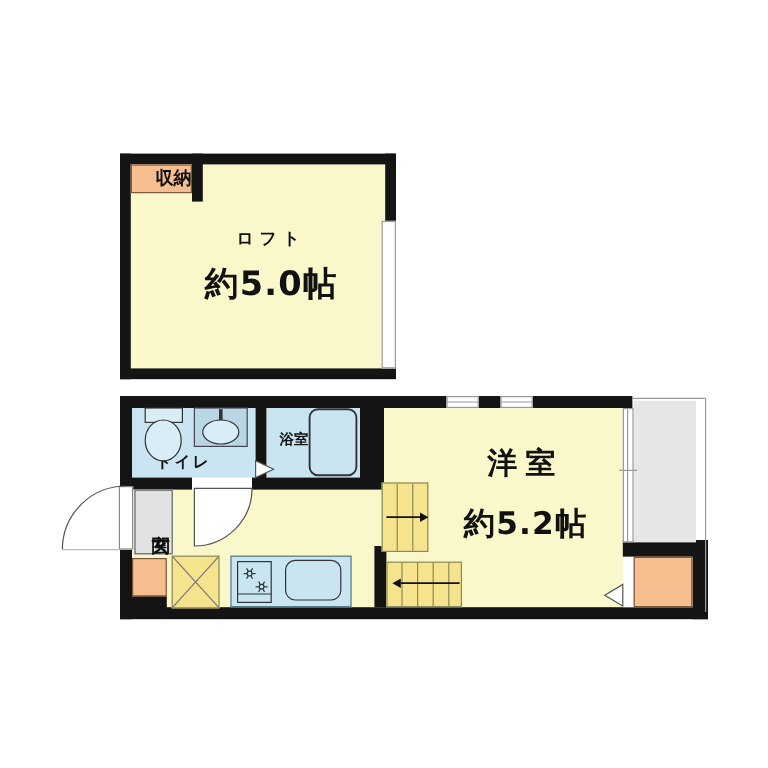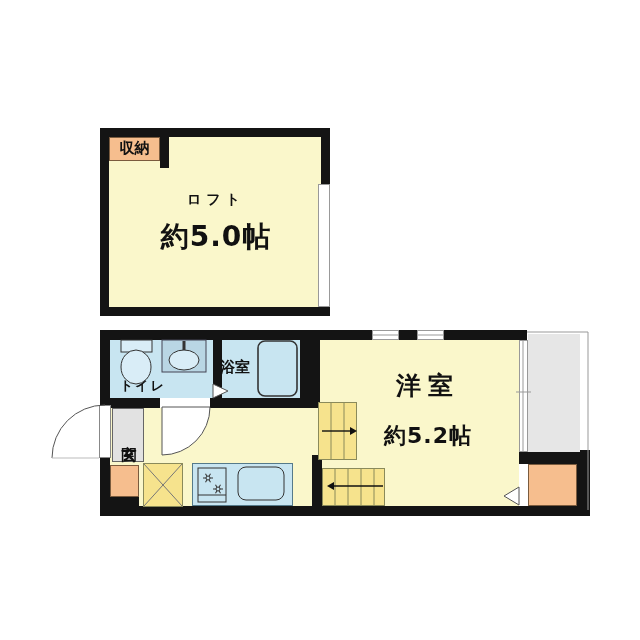--- a/index.html
+++ b/index.html
@@ -14,21 +14,21 @@
                  border:1px solid #8a8a5a; box-sizing:border-box; }
   .accent { position:absolute; background:var(--accent,#F6BE8E);
             border:1px solid #7a5b3e; box-sizing:border-box; }
   .graybox { position:absolute; background:var(--entrance-gray,#E2E2E2);
              border:1px solid #666; box-sizing:border-box; }
   .balcony { position:absolute; background:var(--balcony-gray,#E6E6E6); }
   .window { position:absolute; background:#fff; border:1px solid #999; box-sizing:border-box; }
   .whitegap { position:absolute; background:#fff; }
   .leaf { position:absolute; background:#fff; border:1px solid #888; box-sizing:border-box; }
   .label { position:absolute; color:#111; font-weight:bold; text-align:center;
-           line-height:1.05; white-space:nowrap; }
+           line-height:1.05; white-space:nowrap;padding-left:10px; }
   .vlabel { display:flex; align-items:center; justify-content:center; }
   .vlabel span { writing-mode:vertical-rl; text-orientation:upright; letter-spacing:2px; }
   svg.overlay { position:absolute; left:0; top:0; pointer-events:none; }
   .svg-wet { fill:var(--wet,#C8E5F1); stroke:#333; }
   .svg-wet2 { fill:#d9edf7; stroke:#333; }
 </style>
 </head>
 <body>
 
 <div class="plan">
@@ -80,23 +80,23 @@
   <div class="wet" style="left:192px;top:463px;width:101px;height:43px;border:1px solid #557a8a;box-sizing:border-box"></div>
 
   <div class="stairs-fill" style="left:318px;top:402px;width:39px;height:58px"></div>
   <div class="stairs-fill" style="left:322px;top:468px;width:63px;height:38px"></div>
 
   <div class="balcony" style="left:528px;top:334px;width:52px;height:118px"></div>
   <div class="window" style="left:519px;top:340px;width:9px;height:112px"></div>
   <div class="accent" style="left:528px;top:464px;width:49px;height:42px"></div>
 
   <div class="label" style="left:112px;top:379px;width:62px;font-size:13px;letter-spacing:2px">トイレ</div>
-  <div class="label" style="left:217px;top:360px;width:36px;font-size:15px">浴室</div>
+  <div class="label" style="left:217px;top:360px;width:36px;font-size:12px">浴室</div>
   <div class="label" style="left:328px;top:373px;width:200px;font-size:25px;letter-spacing:7px">洋室</div>
-  <div class="label" style="left:328px;top:424px;width:200px;font-size:22px;letter-spacing:1px">約5.2帖</div>
+  <div class="label" style="left:328px;top:424px;width:200px;font-size:26px;letter-spacing:1px">約5.2帖</div>
 
   <svg class="overlay" width="640" height="640" viewBox="0 0 640 640">
 
     <g>
       <path d="M 105 405 A 53 53 0 0 0 52 458" fill="none" stroke="#555" stroke-width="1"></path>
       <line x1="52" y1="458" x2="99" y2="458" stroke="#bbb" stroke-width="1"></line>
     </g>
 
     <g>
       <path d="M 162 407 L 162 455 A 48 48 0 0 0 210 407 Z" fill="#ffffff" stroke="#555" stroke-width="1"></path>

